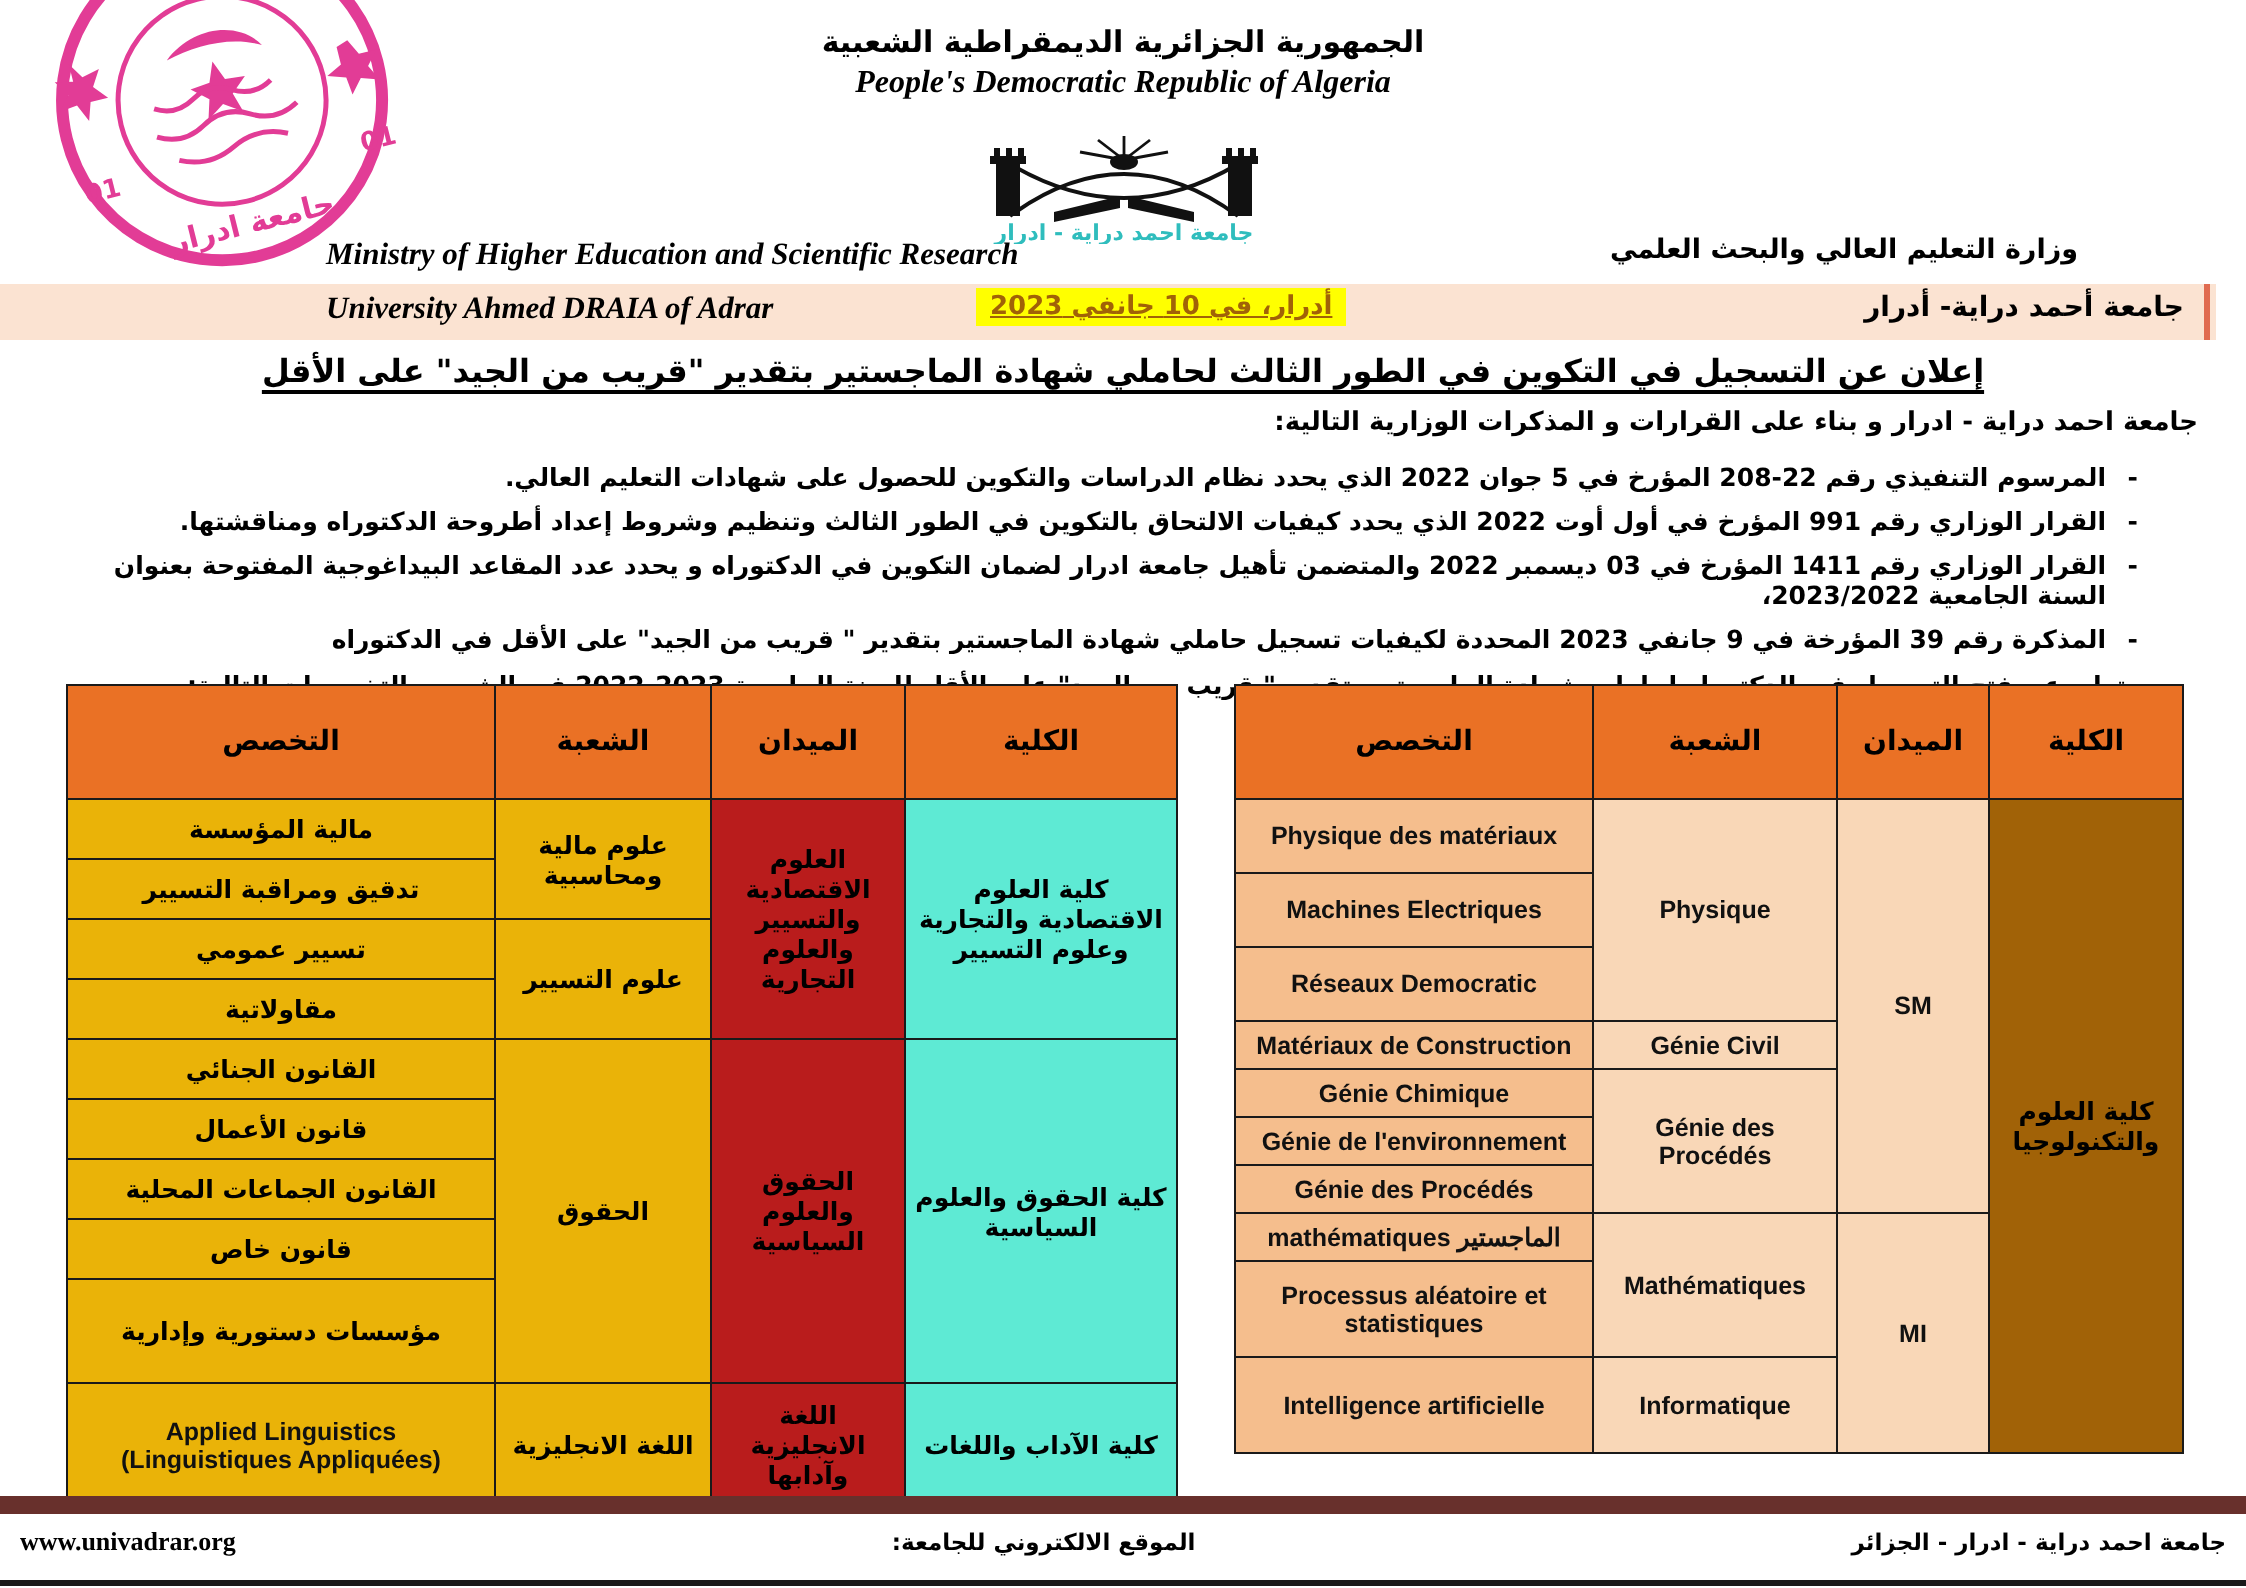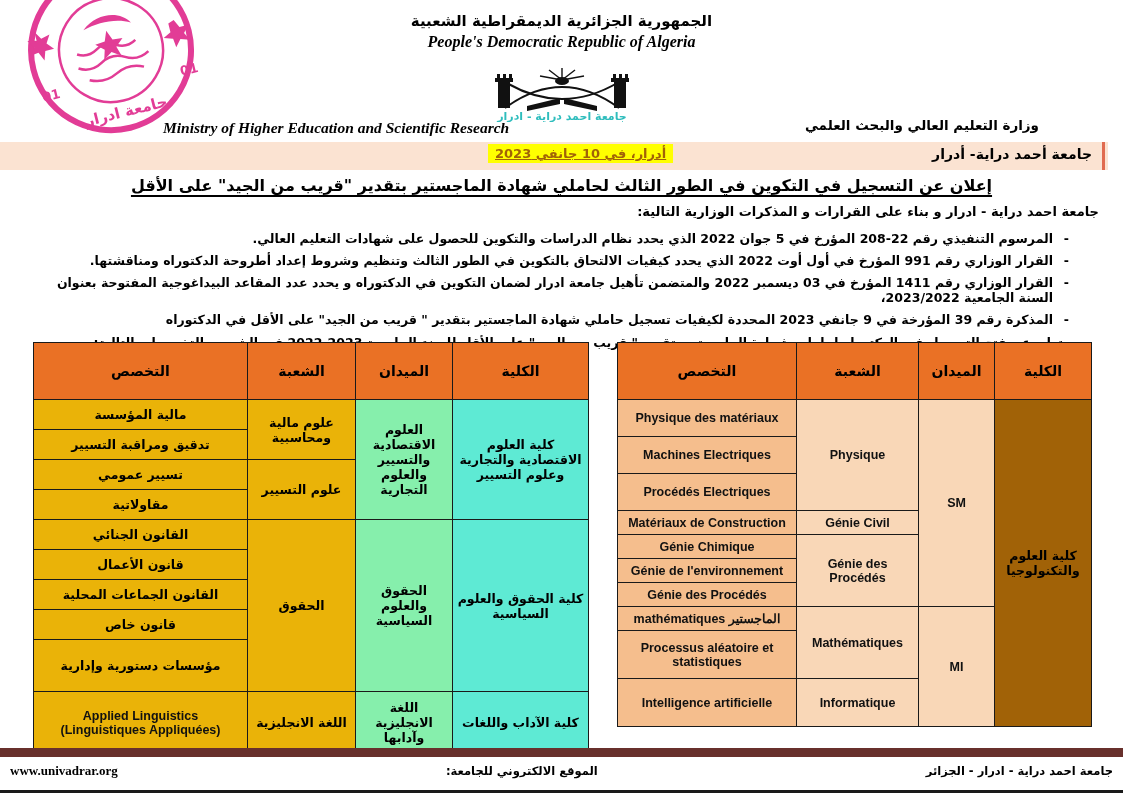--- a/index.html
+++ b/index.html
@@ -35,21 +35,21 @@
   table.sched{border-collapse:collapse;table-layout:fixed;padding-left:48px;}
   table.sched th,table.sched td{border:1.4px solid #1a1a1a;text-align:center;vertical-align:middle;
       font-size:12.5px;font-weight:700;padding:2px 4px;white-space:pre-line;direction:rtl;}
   table.sched th{background:#EA7125;height:52px;font-size:14px;}
   table.sched td.latin{direction:ltr;font-family:"Liberation Sans",sans-serif;color:#111;}
   #table-left{width:555px;}
   #table-right{width:474px;}
   #table-left .c0{width:214px;} #table-left .c1{width:108px;} #table-left .c2{width:97px;} #table-left .c3{width:136px;}
   #table-right .c0{width:179px;} #table-right .c1{width:122px;} #table-right .c2{width:76px;} #table-right .c3{width:97px;}
   #table-left td.sp,#table-left td.br{background:#eab308;margin-left:17px;}
-  #table-left td.fd{background:#86efac;}
+  #table-left td.fd{background:#b91c1c;}
   #table-left td.fc{background:#5eead4;}
   #table-right td.sp{background:#F5BE8D;}
   #table-right td.br,#table-right td.fd{background:#F9D7B7;}
   #table-right td.fc{background:#a16207;}
   #table-left tbody tr{height:30px;}
   #table-left tbody tr:nth-child(9){height:52px;}
   #table-left tbody tr:nth-child(10){height:62px;}
   #table-right tbody tr{height:24px;}
   #table-right tbody tr:nth-child(-n+3){height:37px;}
   #table-right tbody tr:nth-child(9){height:48px;}
@@ -111,20 +111,21 @@
         <path d="M130,42 L97,34 L97,40 L130,47 Z"></path>
       </g>
       <text class="logo-caption" x="95" y="56" text-anchor="middle">جامعة احمد دراية - ادرار</text>
     </svg>
   </div>
 
   <div class="ministry-en">Ministry of Higher Education and Scientific Research</div>
   <div class="ministry-ar">وزارة التعليم العالي والبحث العلمي</div>
 
   <div class="band">
+    <div class="university-en">University Ahmed DRAIA of Adrar</div>
     <div class="date-box">أدرار، في 10 جانفي 2023</div>
     <div class="university-ar">جامعة أحمد دراية- أدرار</div>
     <div class="redline"></div>
   </div>
 </div>
 
 <div class="title">إعلان عن التسجيل  في التكوين في الطور الثالث لحاملي شهادة الماجستير بتقدير "قريب من الجيد" على الأقل</div>
 <div class="intro">جامعة احمد دراية - ادرار و بناء على القرارات و المذكرات الوزارية التالية:</div>
 
 <div class="bullets">
@@ -215,21 +216,21 @@
         <tr>
           <td class="sp latin">Physique des matériaux</td>
           <td rowspan="3" class="br latin">Physique</td>
           <td rowspan="7" class="fd latin">SM</td>
           <td rowspan="10" class="fc">كلية العلوم والتكنولوجيا</td>
         </tr>
         <tr>
           <td class="sp latin">Machines Electriques</td>
         </tr>
         <tr>
-          <td class="sp latin">Procédés Electriques</td>
+          <td class="sp latin">Réseaux Democratic</td>
         </tr>
         <tr>
           <td class="sp latin">Matériaux  de Construction</td>
           <td class="br latin">Génie Civil</td>
         </tr>
         <tr>
           <td class="sp latin">Génie Chimique</td>
           <td rowspan="3" class="br latin">Génie des Procédés</td>
         </tr>
         <tr>

